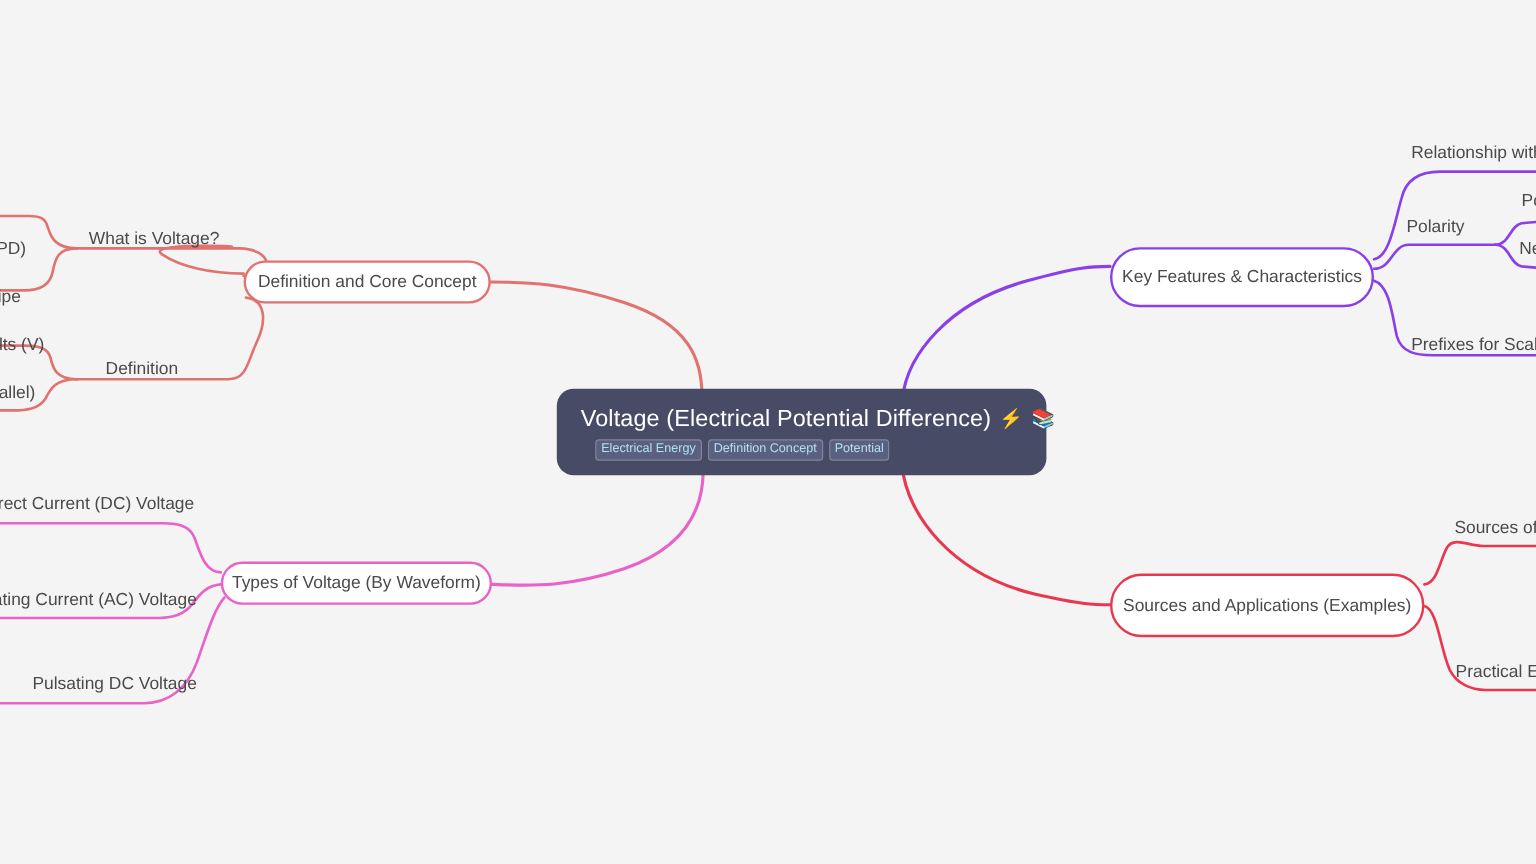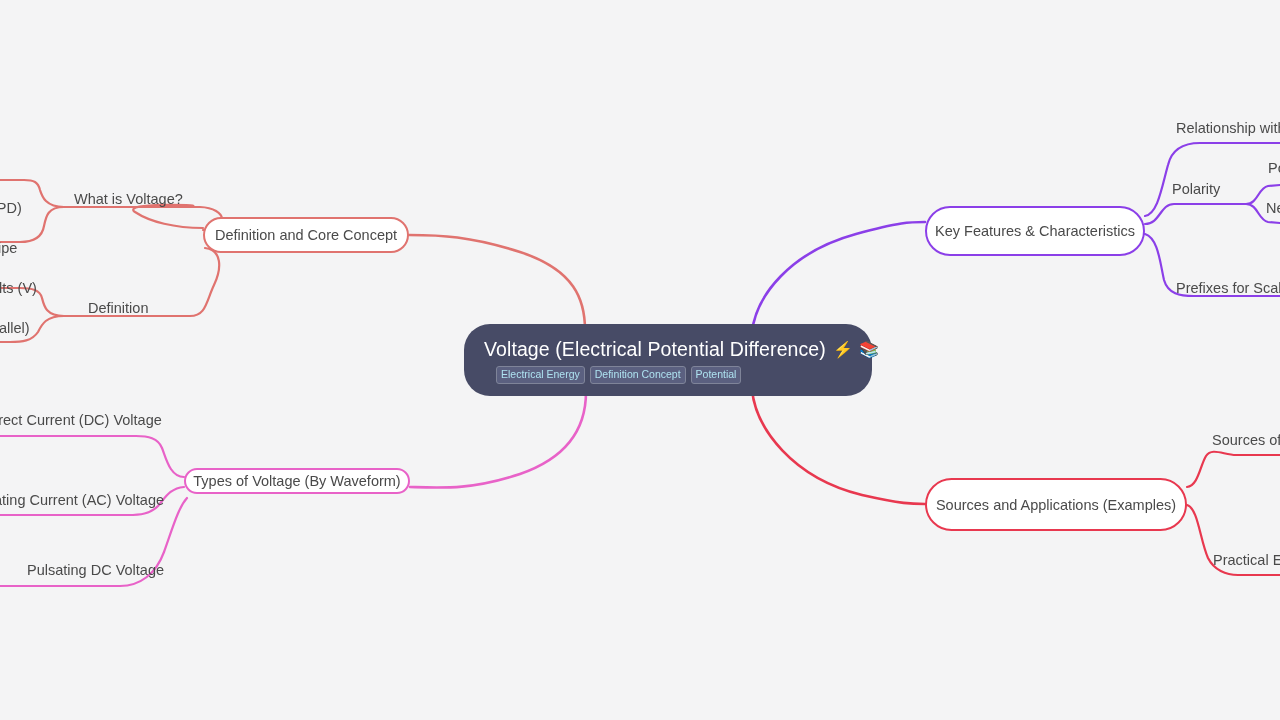--- a/index.html
+++ b/index.html
@@ -29,21 +29,21 @@
 
   
   .central-node {
     position: absolute;
     left: 464px;
     top: 324px;
     width: 408px;
     height: 72px;
     box-sizing: border-box;
     background: #474b66;
-    border-radius: 26px;
+    border-radius: 14px;
     padding: 10px 20px 8px 20px;
     display: flex;
     flex-direction: column;
     justify-content: center;
     gap: 5px;
     z-index: 5;
   }
   .central-title-row {
     display: flex;
     align-items: center;
@@ -91,21 +91,21 @@
     white-space: nowrap;
     z-index: 4;
   }
 
   #node-definition {
     left: 203px; top: 217px; width: 206px; height: 36px;
     border-color: #e0736f;
     text-align: right;
   }
   #node-types {
-    left: 184px; top: 468px; width: 226px; height: 26px;
+    left: 184px; top: 468px; width: 226px; height: 36px;
     border-color: #e862c8;
   }
   #node-keyfeatures {
     left: 925px; top: 206px; width: 220px; height: 50px;
     border-color: #8b3fe8;
   }
   #node-sources {
     left: 925px; top: 478px; width: 262px; height: 53px;
     border-color: #e8384f;
   }

